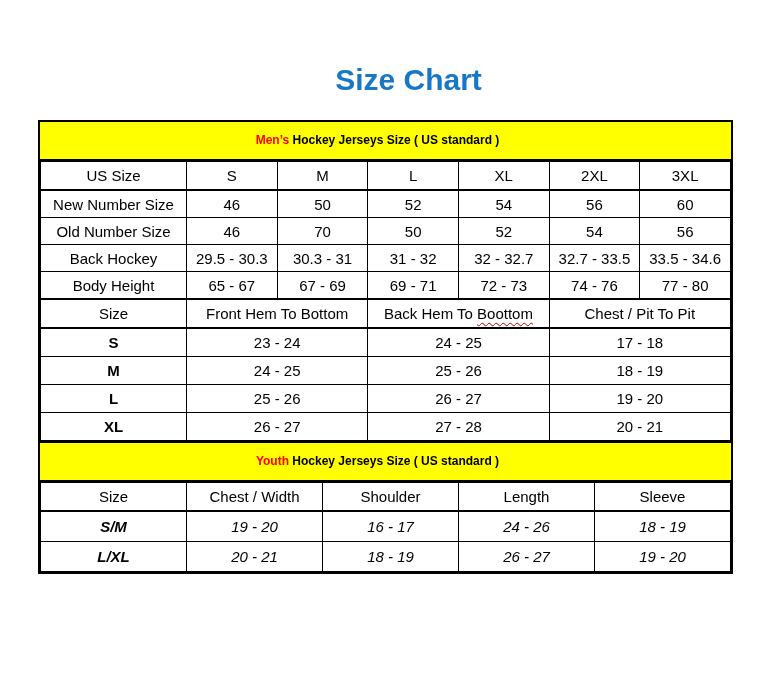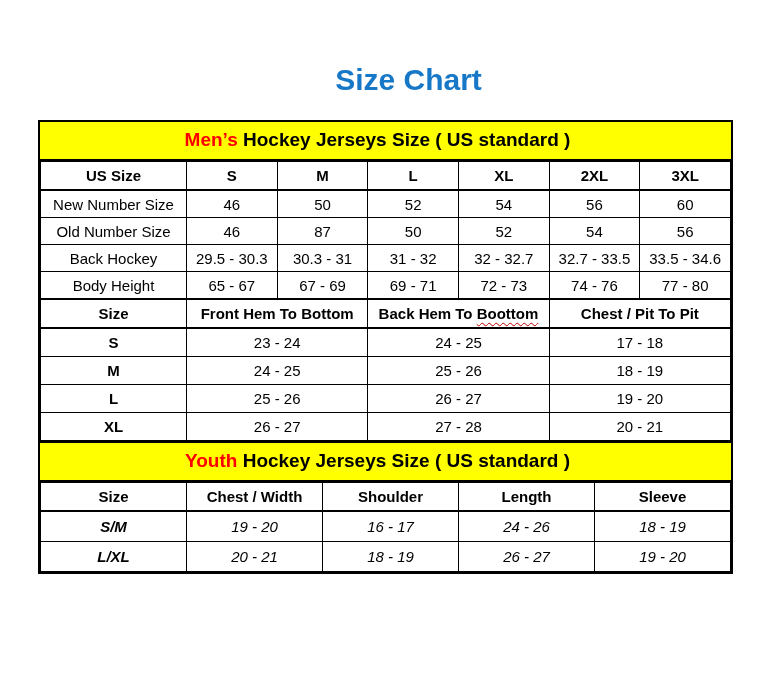--- a/index.html
+++ b/index.html
@@ -33,21 +33,21 @@
     width: 695px;
     margin-left: 38px;
     border: 2px solid var(--border-color, #000000);
     box-sizing: border-box;
     background: #ffffff;
   }
   .section-band {
     background: var(--band-bg, #FFFF00);
     text-align: center;
     font-weight: bold;
-    font-size: 19px;
+    font-size: 12px;
     line-height: 20px;
     padding: 8px 16px 9px 0;
     border-bottom: 2px solid var(--border-color, #000000);
   }
   .section + .section .section-band {
     border-top: 2px solid var(--border-color, #000000);
   }
   .band-highlight {
     color: var(--highlight-color, #FF0000);
   }
@@ -59,21 +59,21 @@
   th, td {
     border: 1px solid var(--border-color, #000000);
     text-align: center;
     vertical-align: middle;
     font-size: 15px;
     padding: 1px 2px;
     overflow: hidden;
     white-space: nowrap;
   }
   thead th {
-    font-weight: bold;
+    font-weight: normal;
     height: 25px;
     border-bottom: 2px solid var(--border-color, #000000);
   }
   th:first-child, td.row-label {
     width: 141px;
   }
   tbody td { height: 24px; }
   .sec-women tbody td { height: 25px; }
   .sec-youth tbody td { height: 27px; font-style: italic; }
   .labels-bold td.row-label { font-weight: bold; }
@@ -118,21 +118,21 @@
               <td>46</td>
               <td>50</td>
               <td>52</td>
               <td>54</td>
               <td>56</td>
               <td>60</td>
             </tr>
             <tr>
               <td class="row-label">Old Number Size</td>
               <td>46</td>
-              <td>87</td>
+              <td>70</td>
               <td>50</td>
               <td>52</td>
               <td>54</td>
               <td>56</td>
             </tr>
             <tr>
               <td class="row-label">Back Hockey</td>
               <td>29.5 - 30.3</td>
               <td>30.3 - 31</td>
               <td>31 - 32</td>

